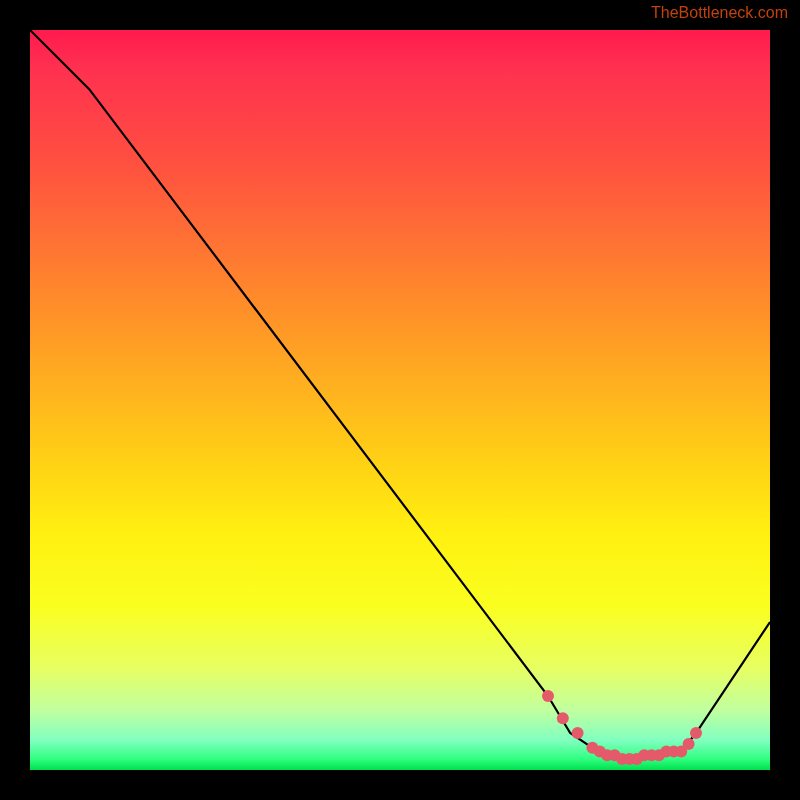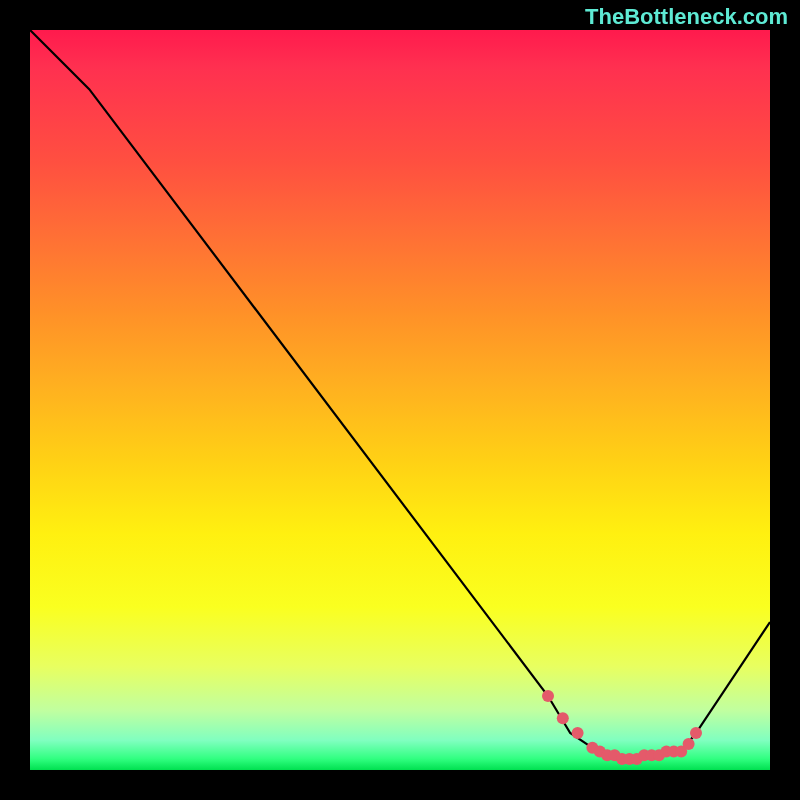--- a/index.html
+++ b/index.html
@@ -8,23 +8,23 @@
     background: #000;
     width: 800px;
     height: 800px;
     position: relative;
     font-family: Arial, sans-serif;
   }
   .watermark {
     position: absolute;
     top: 4px;
     right: 12px;
-    color: #5eead4;
-    font-size: 22px;
-    font-weight: bold;
+    color: #c2410c;
+    font-size: 16px;
+    font-weight: normal;
     z-index: 10;
   }
   .plot-area {
     position: absolute;
     left: 30px;
     top: 30px;
     width: 740px;
     height: 740px;
     background: linear-gradient(to bottom,
       #ff1a4d 0%,

